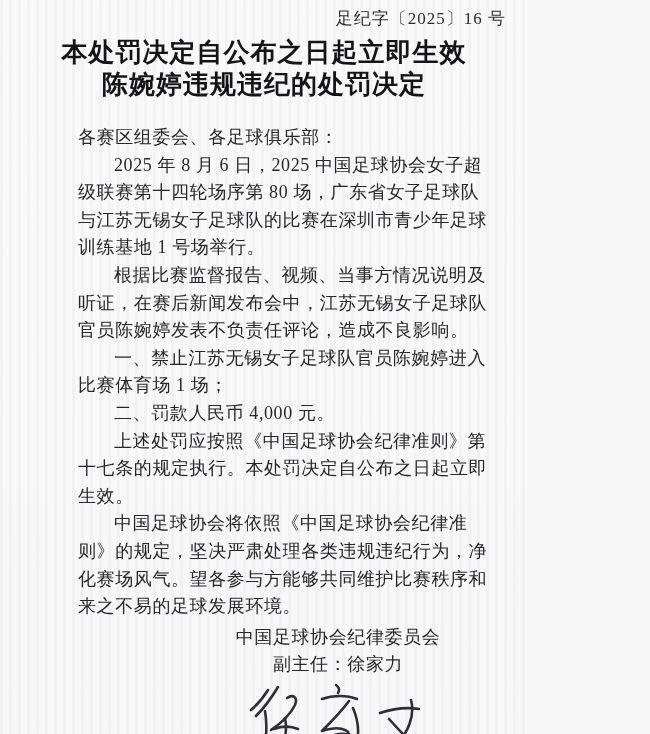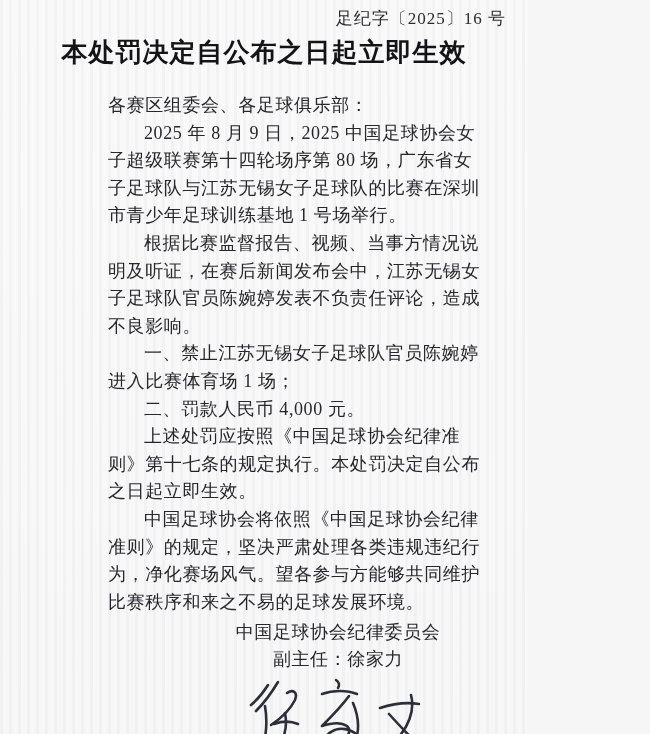--- a/index.html
+++ b/index.html
@@ -31,21 +31,21 @@
     margin-top: 7px;
     text-align: center;
     font-weight: bold;
     font-size: 26px;
     line-height: 32px;
     letter-spacing: 1px;
     color: #141418;
   }
   .body-text {
     margin-top: 23px;
-    padding: 0 38px 0 108px;
+    padding: 0 38px 0 78px;
     font-size: 18px;
     line-height: 27.6px;
     letter-spacing: 0.6px;
     color: #26262c;
   }
   .salutation { text-indent: 0; }
   .body-text p.para { text-indent: 2em; }
   .signoff {
     width: 260px;
     margin: 3px 60px 0 auto;
@@ -68,26 +68,27 @@
 </style>
 </head>
 <body>
 
 <div class="page">
 
   <div class="doc-number">足纪字〔2025〕16 号</div>
 
   <div class="title">
     <div>本处罚决定自公布之日起立即生效</div>
+    <div>陈婉婷违规违纪的处罚决定</div>
   </div>
 
   <div class="body-text">
     <p class="salutation">各赛区组委会、各足球俱乐部：</p>
     <div>
-        <p class="para">2025 年 8 月 9 日，2025 中国足球协会女子超级联赛第十四轮场序第 80 场，广东省女子足球队与江苏无锡女子足球队的比赛在深圳市青少年足球训练基地 1 号场举行。</p>
+        <p class="para">2025 年 8 月 6 日，2025 中国足球协会女子超级联赛第十四轮场序第 80 场，广东省女子足球队与江苏无锡女子足球队的比赛在深圳市青少年足球训练基地 1 号场举行。</p>
         <p class="para">根据比赛监督报告、视频、当事方情况说明及听证，在赛后新闻发布会中，江苏无锡女子足球队官员陈婉婷发表不负责任评论，造成不良影响。</p>
         <p class="para">一、禁止江苏无锡女子足球队官员陈婉婷进入比赛体育场 1 场；</p>
         <p class="para">二、罚款人民币 4,000 元。</p>
         <p class="para">上述处罚应按照《中国足球协会纪律准则》第十七条的规定执行。本处罚决定自公布之日起立即生效。</p>
         <p class="para">中国足球协会将依照《中国足球协会纪律准则》的规定，坚决严肃处理各类违规违纪行为，净化赛场风气。望各参与方能够共同维护比赛秩序和来之不易的足球发展环境。</p>
       </div>
   </div>
 
   <div class="signoff">
     <div class="org">中国足球协会纪律委员会</div>

